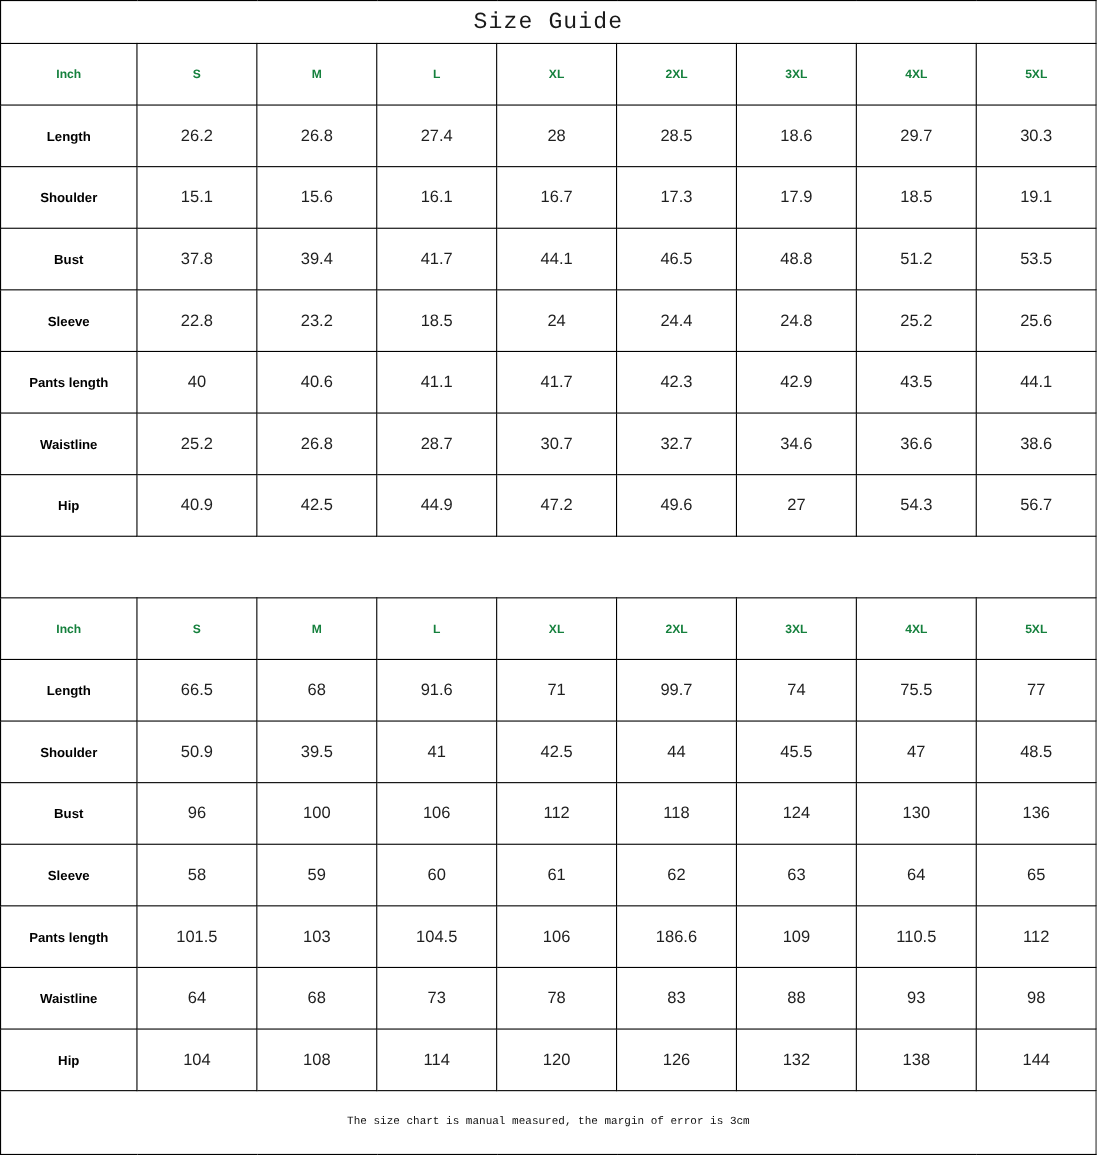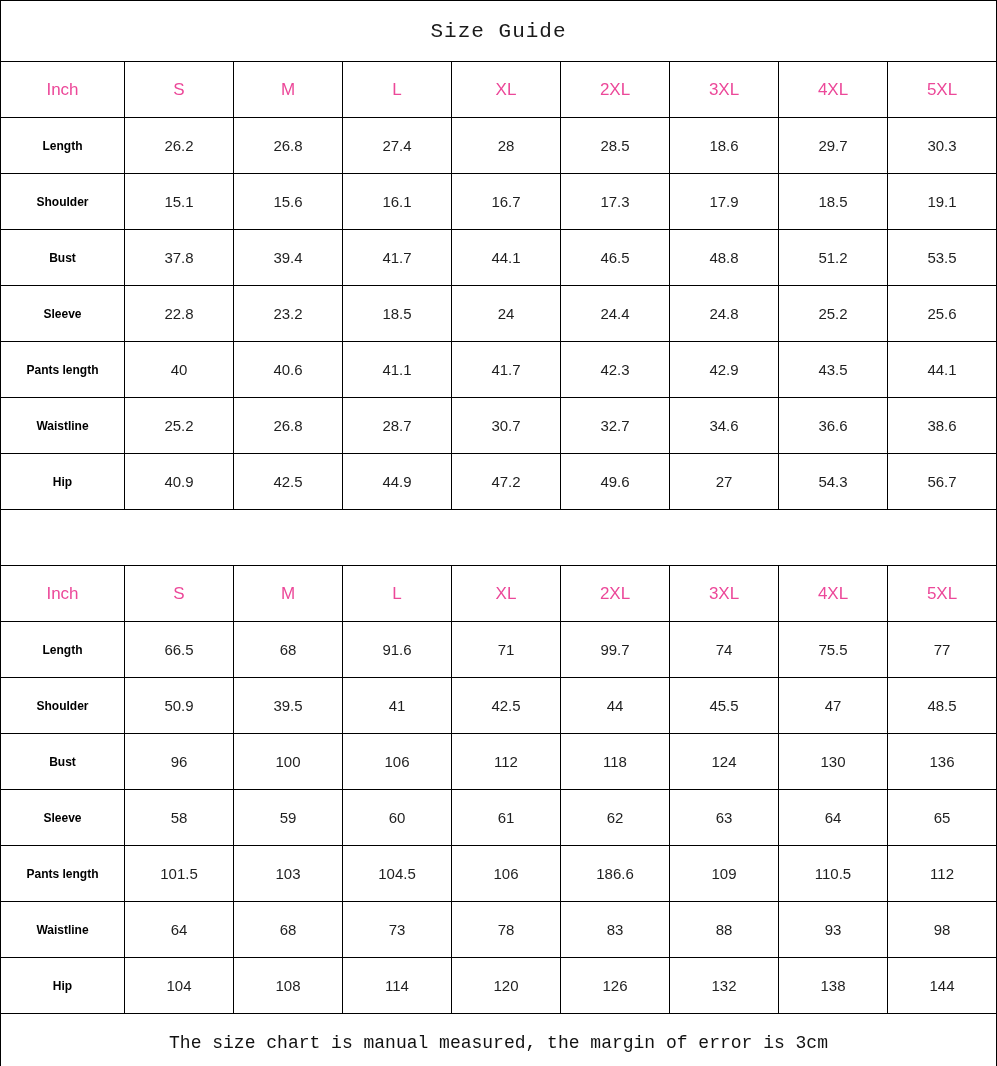--- a/index.html
+++ b/index.html
@@ -16,52 +16,52 @@
   }
   .size-guide-table td,
   .size-guide-table th {
     border: 1px solid #000;
     text-align: center;
     vertical-align: middle;
     padding: 0;
     overflow: hidden;
     white-space: nowrap;
   }
-  .title-row { height: 61px; margin-top: 35px; }
+  .title-row { height: 39px; margin-top: 35px; }
   .title-cell {
     font-family: "Liberation Mono", monospace;
     font-weight: 400;
     font-size: 21px;
     letter-spacing: 1px;
     color: #1a1a1a;
   }
   .header-row { height: 56px; }
   .header-row th {
-    font-weight: 400;
-    font-size: 17px;
-    color: #ec4899;
+    font-weight: 700;
+    font-size: 11px;
+    color: #15803d;
   }
   .data-row { height: 56px; }
   .data-row th {
     font-weight: 700;
     font-size: 12px;
     color: #000;
   }
   .data-row td.value {
     font-weight: 400;
     font-size: 15px;
     color: #1f1f1f;
   }
   .spacer-row { height: 56px; }
   .spacer-row td { border-left: 1px solid #000; border-right: 1px solid #000; }
   .footer-row { height: 58px; }
   .footer-cell {
     font-family: "Liberation Mono", monospace;
     font-weight: 400;
-    font-size: 18px;
+    font-size: 10px;
     color: #111;
   }
 </style>
 </head>
 <body>
 
 <table class="size-guide-table">
   <colgroup>
     <col style="width:124px">
     <col style="width:109px">

